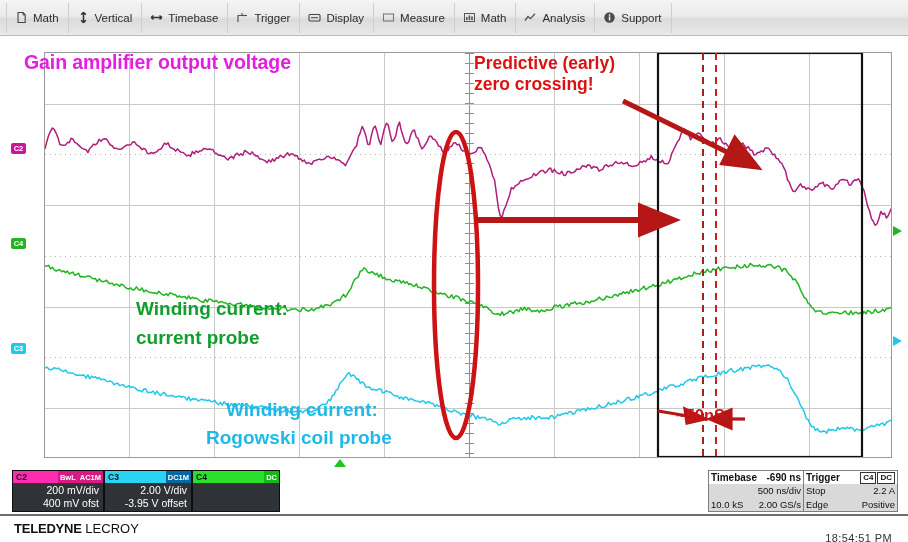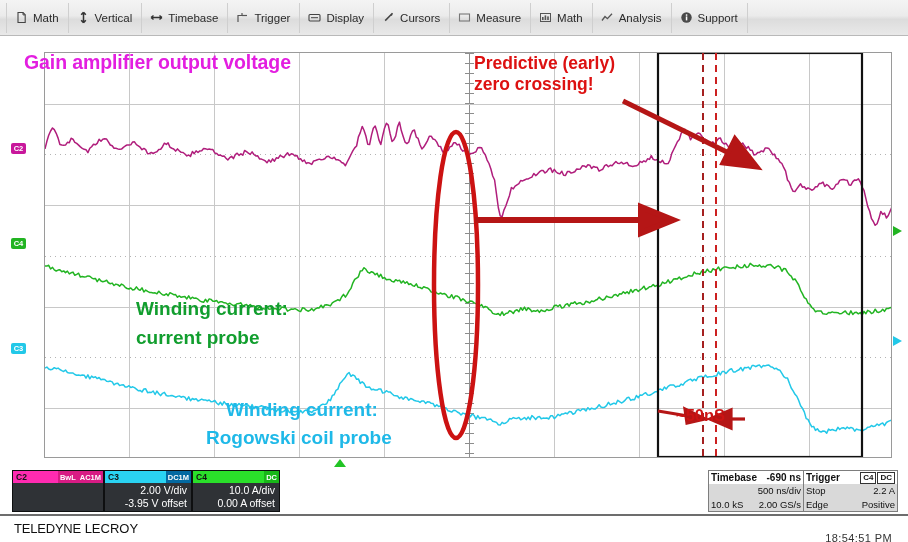--- a/index.html
+++ b/index.html
@@ -86,21 +86,21 @@
   .tb-val{ font-size:10px; margin-left:auto; font-weight:bold;}
   .tg-badges{ margin-left:auto; display:flex; gap:1px; }
   .tg-badge{ font-size:8px; font-weight:bold; border:1px solid #333; background:#fff; padding:0 2px; line-height:10px;}
   .tb-row{ display:flex; font-size:9.5px; line-height:14px; padding:0 2px; }
   .tb-row .r{ margin-left:auto; }
 
   
   .footer{ position:absolute; left:0; top:514px; width:908px; height:28px;
      background:#fff; border-top:2px solid #6d6d6d; }
   .brand{ position:absolute; left:14px; top:5px; font-size:13px; color:#111; }
-  .brand b{ font-weight:normal; letter-spacing:-0.2px;}
+  .brand b{ font-weight:bold; letter-spacing:-0.2px;}
   .brand span{ font-weight:normal; }
   .clock{ position:absolute; right:16px; top:16px; font-size:11px; color:#333; letter-spacing:0.4px;}
   .wm{ position:absolute; right:8px; top:1px; width:140px; height:26px;
        color:rgba(90,90,90,.55); font-size:15px; font-weight:bold; text-align:right; }
   .wm small{ display:block; font-size:7px; font-weight:normal; letter-spacing:.3px; }
 
   
   .greentri{ position:absolute; width:0;height:0;
      border-left:6px solid transparent;border-right:6px solid transparent;
      border-bottom:8px solid #22c425; }
@@ -155,29 +155,20 @@
     <div class="menu-item">
       <span class="menu-ic">
         <svg viewBox="0 0 13 13">
             <rect x="1" y="3.5" width="11" height="6.5" rx="1" fill="none" stroke="#444" stroke-width="1.1"></rect>
             <path d="M3 6.7h7" stroke="#444" stroke-width="1"></path>
           </svg>
       </span>
       <span>Display</span>
     </div>
 
-    <div class="menu-item">
-      <span class="menu-ic">
-        <svg viewBox="0 0 13 13">
-            <path d="M10.5 2.2L3.2 9.6" stroke="#444" stroke-width="1.5"></path>
-            <path d="M10.5 2.2l-.4 2.6-2.2-.2z" fill="#444"></path>
-          </svg>
-      </span>
-      <span>Cursors</span>
-    </div>
 
     <div class="menu-item">
       <span class="menu-ic">
         <svg viewBox="0 0 13 13">
             <rect x="1.5" y="3" width="10" height="7" fill="none" stroke="#777" stroke-width="1.1"></rect>
           </svg>
       </span>
       <span>Measure</span>
     </div>
 
@@ -303,20 +294,24 @@
   <div class="descbar">
 
     <div class="desc" style="width:92px">
       <div class="desc-head" style="background:#ff2bb1">
         <span class="desc-name">C2</span>
         <span class="desc-tagwrap">
           <span class="desc-tag" style="background:#d81b84">BwL</span>
           <span class="desc-tag" style="background:#d81b84">AC1M</span>
         </span>
       </div>
+      <div class="desc-body">
+        <div class="desc-l1">200 mV/div</div>
+        <div class="desc-l2">400 mV ofst</div>
+      </div>
     </div>
 
     <div class="desc" style="width:88px">
       <div class="desc-head" style="background:#2ad3f2">
         <span class="desc-name">C3</span>
         <span class="desc-tagwrap">
           <span class="desc-tag" style="background:#0369a1">DC1M</span>
         </span>
       </div>
       <div class="desc-body">
@@ -324,24 +319,20 @@
         <div class="desc-l2">-3.95 V offset</div>
       </div>
     </div>
 
     <div class="desc" style="width:88px">
       <div class="desc-head" style="background:#2ae02a">
         <span class="desc-name">C4</span>
         <span class="desc-tagwrap">
           <span class="desc-tag" style="background:#18b818">DC</span>
         </span>
-      </div>
-      <div class="desc-body">
-        <div class="desc-l1">10.0 A/div</div>
-        <div class="desc-l2">0.00 A offset</div>
       </div>
     </div>
   </div>
 
   <div class="tbpanel">
 
     <div class="tb">
       <div class="tb-head">
         <span class="tb-title">Timebase</span>
         <span class="tb-val">-690 ns</span>

